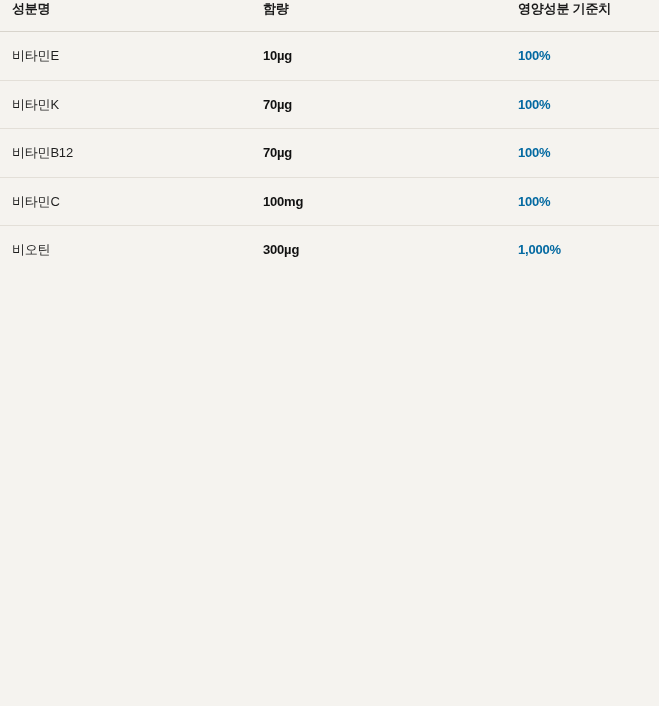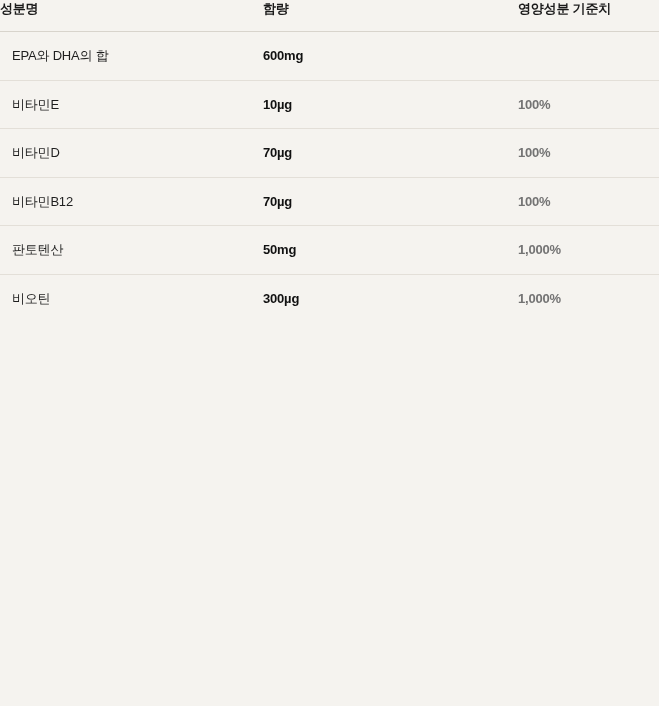--- a/index.html
+++ b/index.html
@@ -25,42 +25,42 @@
   .nutrition-table thead th {
     text-align: left;
     font-size: 13px;
     font-weight: bold;
     color: #1a1a1a;
     padding: 0 0 13px 0;
     border-bottom: 1px solid #d8d4cc;
     vertical-align: bottom;
     letter-spacing: -0.2px;
   }
-  .nutrition-table thead th.col-name { }
+  .nutrition-table thead th.col-name { padding-left: 12px; }
 
   .nutrition-table tbody td {
     font-size: 13px;
     color: #2a2a2a;
     padding: 16px 0 16px 0;
     border-bottom: 1px solid #e3dfd8;
     vertical-align: middle;
     letter-spacing: -0.2px;
     line-height: 1.2;
   }
   .nutrition-table tbody td.cell-name {
     padding-left: 12px;
     color: #1f1f1f;
   }
   .nutrition-table tbody td.cell-amount {
     font-weight: bold;
     color: #111;
   }
   .nutrition-table tbody td.cell-percent {
     font-weight: bold;
-    color: #737373;
+    color: #0369a1;
   }
   .nutrition-table tbody tr:last-child td {
     border-bottom: none;
     margin-left: 15px;
   }
 </style>
 </head>
 <body>
 
 <table class="nutrition-table">
@@ -70,44 +70,39 @@
     <col class="c2">
   </colgroup>
   <thead>
     <tr>
       <th class="col-name">성분명</th>
       <th>함량</th>
       <th>영양성분 기준치</th>
     </tr>
   </thead>
   <tbody id="table-body">
-  <tr>
-        <td class="cell-name">EPA와 DHA의 합</td>
-        <td class="cell-amount">600mg</td>
-        <td class="cell-percent"></td>
-      </tr>
       <tr>
         <td class="cell-name">비타민E</td>
         <td class="cell-amount">10µg</td>
         <td class="cell-percent">100%</td>
       </tr>
       <tr>
-        <td class="cell-name">비타민D</td>
+        <td class="cell-name">비타민K</td>
         <td class="cell-amount">70µg</td>
         <td class="cell-percent">100%</td>
       </tr>
       <tr>
         <td class="cell-name">비타민B12</td>
         <td class="cell-amount">70µg</td>
         <td class="cell-percent">100%</td>
       </tr>
       <tr>
-        <td class="cell-name">판토텐산</td>
-        <td class="cell-amount">50mg</td>
-        <td class="cell-percent">1,000%</td>
+        <td class="cell-name">비타민C</td>
+        <td class="cell-amount">100mg</td>
+        <td class="cell-percent">100%</td>
       </tr>
       <tr>
         <td class="cell-name">비오틴</td>
         <td class="cell-amount">300µg</td>
         <td class="cell-percent">1,000%</td>
       </tr>
     </tbody>
 </table>
 
 </body></html>

